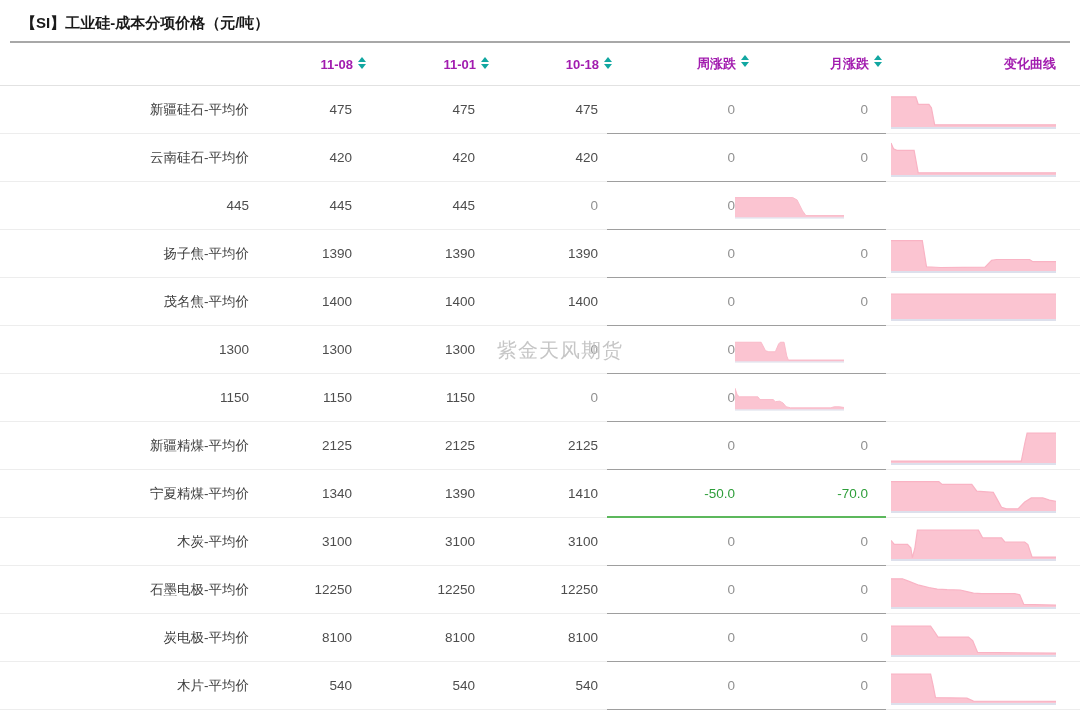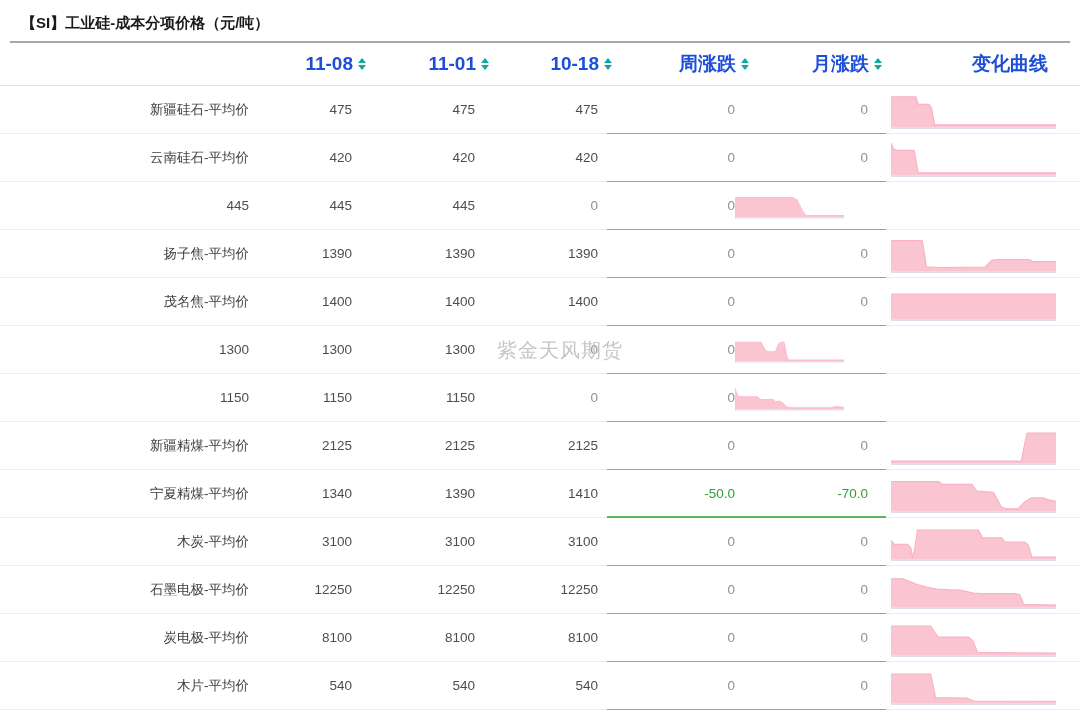--- a/index.html
+++ b/index.html
@@ -2,23 +2,23 @@
 <html><head>
 <meta charset="utf-8">
 <style>
   html,body{margin:0;padding:0;background:#fff;}
   body{font-family:"Liberation Sans","DejaVu Sans",sans-serif;}
   .page{position:relative;width:1080px;height:715px;background:#fff;overflow:hidden;}
   .title{margin:0;padding:12px 12px 0 21px;font-size:15px;font-weight:bold;color:#1a1a1a;line-height:21px;}
   .rule{margin:8px 10px 0 10px;border-top:2px solid #a8a8a8;}
   .row-grid{display:grid;grid-template-columns:225px 103px 123px 123px 137px 133px 1fr;align-items:center;padding-left:24px;}
   .header{height:42px;border-bottom:1px solid #e2e2e2;}
-  .hcell{display:flex;justify-content:flex-end;align-items:center;font-size:19px;font-weight:bold;color:#1d4ed8;white-space:nowrap;}
+  .hcell{display:flex;justify-content:flex-end;align-items:flex-start;font-size:13px;font-weight:bold;color:#a21caf;white-space:nowrap;}
   .hcell.label-col{justify-content:flex-start;}
-  .hcell.spark-col{padding-right:32px;}
+  .hcell.spark-col{padding-right:24px;}
   .sort{display:inline-flex;flex-direction:column;gap:2px;margin-left:5px;margin-right:-14px;}
   .tri{width:0;height:0;border-left:4px solid transparent;border-right:4px solid transparent;}
   .tri.up{border-bottom:5px solid #12a7a1;}
   .tri.down{border-top:5px solid #12a7a1;}
   .row{position:relative;height:47px;border-bottom:1px solid #ededed;}
   .cell{font-size:13.5px;white-space:nowrap;}
   .cell.label{color:#3f3f3f;text-align:right;}
   .cell.num{color:#4d4d4d;text-align:right;}
   .cell.num.zero{color:#919191;}
   .cell.num.neg{color:#2e9e3a;}

